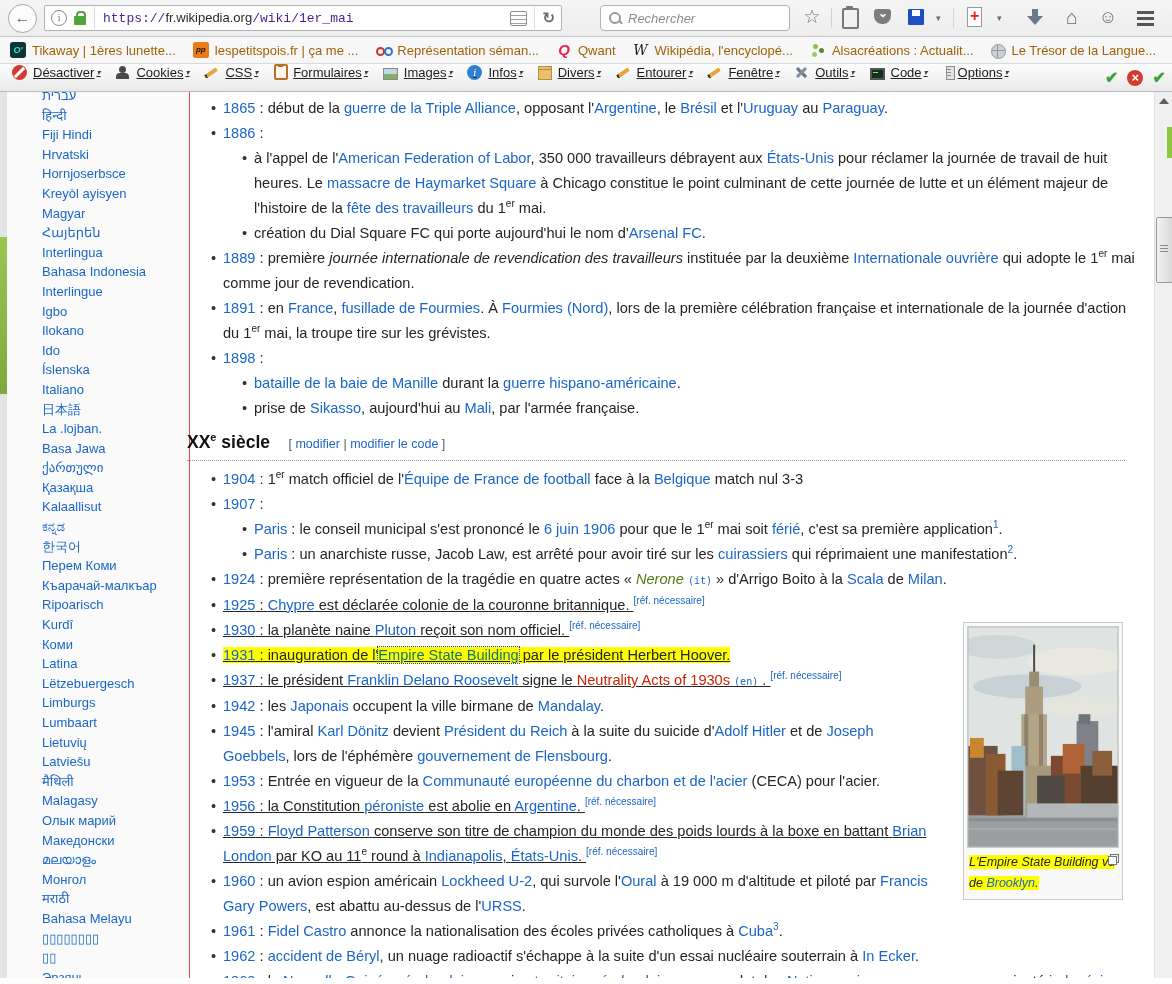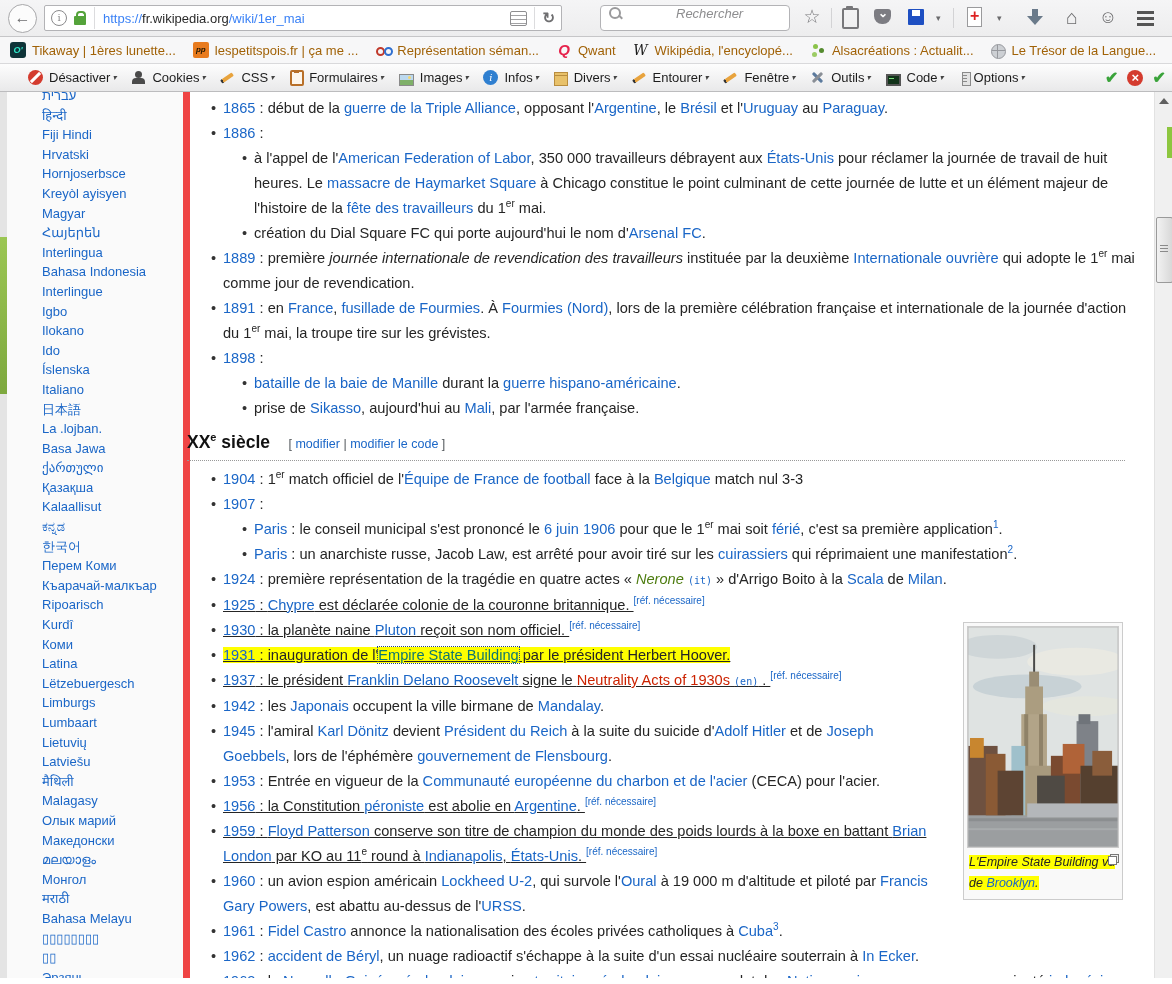--- a/index.html
+++ b/index.html
@@ -17,30 +17,30 @@
           border:1px solid #b3b3b6;border-radius:2px;display:flex;align-items:center;}
   .iinfo{width:14px;height:14px;border:1px solid #8a8a8c;border-radius:50%;margin-left:6px;
          text-align:center;line-height:13px;font-size:10px;color:#8a8a8c;font-family:"DejaVu Serif",serif;}
   .iinfo::after{content:"i";}
   .ilock{position:relative;width:12px;height:14px;margin-left:7px;}
   .ilock::before{content:"";position:absolute;left:2px;top:0;width:6px;height:6px;
                  border:2px solid #54a33a;border-bottom:none;border-radius:4px 4px 0 0;}
   .ilock::after{content:"";position:absolute;left:0;top:5px;width:12px;height:9px;background:#54a33a;border-radius:1px;}
   .urlsep{width:1px;height:22px;background:#dcdcde;margin:0 8px 0 8px;}
   .urltext{font-size:13px;white-space:nowrap;}
-  .urltext .dim{color:#3b82f6;} .urltext .host{color:#2a2a2a;}
+  .urltext .dim{color:#4c1d95;font-family:Liberation Mono, monospace;} .urltext .host{color:#2a2a2a;}
   .urlright{margin-left:auto;display:flex;align-items:center;}
   .ireader{width:15px;height:13px;border:1px solid #8e8e90;border-radius:2px;
            background:linear-gradient(#fff,#fff) ,repeating-linear-gradient(#fff 0 3px,#9a9a9c 3px 4px);}
   .ireader{background:repeating-linear-gradient(#fff 0 3px,#a2a2a4 3px 4px);}
   .usep2{width:1px;height:22px;background:#dcdcde;margin:0 7px;}
   .ireload{color:#6f6f71;font-size:15px;margin-right:6px;line-height:22px;}
   .ireload::after{content:"↻";font-weight:bold;}
   .searchbox{position:absolute;left:600px;top:5px;width:188px;height:24px;background:#fff;
-             border:1px solid #b3b3b6;border-radius:4px;display:flex;gap:48px;}
+             border:1px solid #b3b3b6;border-radius:4px;display:flex;align-items:center;}
   .imag{position:relative;width:14px;height:14px;margin-left:7px;margin-right:6px;}
   .imag::before{content:"";position:absolute;left:1px;top:1px;width:8px;height:8px;border:2px solid #9a9a9c;border-radius:50%;}
   .imag::after{content:"";position:absolute;left:10px;top:10px;width:5px;height:2px;background:#9a9a9c;transform:rotate(45deg);}
   .searchph{font-size:13px;font-style:italic;color:#8d8d8f;}
   .tbicon{position:absolute;top:6px;width:24px;height:24px;text-align:center;}
   .istar{font-size:19px;color:#77777a;line-height:22px;} .istar::after{content:"☆";}
   .iclip{position:relative;} 
   .iclip::before{content:"";position:absolute;left:4px;top:2px;width:13px;height:17px;border:2px solid #77777a;border-radius:2px;}
   .iclip::after{content:"";position:absolute;left:8px;top:0px;width:7px;height:4px;background:#77777a;border-radius:1px;}
   .ipocket{position:relative;}
@@ -83,21 +83,21 @@
   .bic-alsa::before{content:"";position:absolute;left:3px;top:2px;width:5px;height:5px;border-radius:50%;background:#8bc34a;
       box-shadow:6px 4px 0 #558b2f,-1px 8px 0 #9ccc65;}
   .bic-globe{border:1px solid #97999e;border-radius:50%;width:13px;height:13px;top:1px;
       background:
         linear-gradient(#0000 5px,#97999e 5px 6px,#0000 6px),
         linear-gradient(90deg,#0000 5px,#97999e 5px 6px,#0000 6px),#cdd0d4;}
 
   
   .wdbar{position:absolute;left:0;top:64px;width:1172px;height:28px;
          background:linear-gradient(#fdfdfd,#e9e9ea);border-bottom:1px solid #bcbcbe;
-         display:flex;align-items:center;padding-left:28px;box-sizing:border-box;}
+         display:flex;align-items:flex-start;padding-left:12px;box-sizing:border-box;text-decoration:underline;}
   .wd-item{display:flex;align-items:center;margin-right:15px;white-space:nowrap;}
   .wlabel{font-size:13px;color:#1c1c1c;margin-left:6px;}
   .wcaret{font-size:8px;color:#444;margin-left:2px;} .wcaret::after{content:"▾";}
   .wicon{width:15px;height:15px;display:inline-block;position:relative;}
   .wic-disable{background:#d43b2e;border-radius:50%;}
   .wic-disable::after{content:"";position:absolute;left:1px;top:6px;width:13px;height:3px;background:#fff;transform:rotate(-45deg);}
   .wic-person::before{content:"";position:absolute;left:4px;top:1px;width:7px;height:7px;border-radius:50%;background:#4a4a4a;}
   .wic-person::after{content:"";position:absolute;left:1px;top:8px;width:13px;height:6px;border-radius:4px 4px 0 0;background:#4a4a4a;}
   .wic-pencil::after{content:"";position:absolute;left:0px;top:6px;width:14px;height:4px;background:linear-gradient(90deg,#333 2px,#e8a33d 2px);transform:rotate(-35deg);border-radius:1px;}
   .wic-clipboard{border:2px solid #b86f28;background:#fdf6ec;border-radius:2px;width:10px;height:12px;left:1px;}
@@ -117,21 +117,21 @@
   .wd-status{position:absolute;top:4px;display:flex;align-items:center;}
   .wcheck{color:#3aa33a;font-size:16px;margin-left:9px;font-weight:bold;} .wcheck::after{content:"✔";}
   .wx{width:16px;height:16px;background:#d43b2e;border-radius:50%;color:#fff;text-align:center;line-height:15px;font-size:13px;font-weight:bold;margin-left:9px;}
   .wx::after{content:"×";}
 
   
   .page{position:absolute;left:0;top:92px;width:1172px;height:886px;background:#fff;overflow:hidden;}
   .edgestrip{position:absolute;left:0;top:0;width:7px;height:886px;background:#e4e4e4;}
   .edgegreen{position:absolute;left:0;top:145px;width:7px;height:157px;background:linear-gradient(#9bc653,#7da83e);}
 
-  .sidebar{position:absolute;left:7px;top:0;width:183px;height:886px;background:#fafafa;border-right:7px solid #ef4444;box-sizing:border-box;}
+  .sidebar{position:absolute;left:7px;top:0;width:183px;height:886px;background:#fafafa;border-right:1px solid #ef4444;box-sizing:border-box;}
   .langlist{list-style:none;margin:0;padding:0;position:absolute;left:35px;top:-6px;width:145px;}
   .lang-item{font-size:13px;line-height:19.6px;color:#1a66c7;white-space:pre-line;cursor:pointer;}
 
   .content{position:absolute;left:205px;top:0;width:940px;}
   ul.events{list-style:none;margin:0;padding:4px 0 0 18px;}
   li.ev{position:relative;font-size:14.6px;line-height:25px;}
   li.ev::before{content:"•";position:absolute;left:-12px;color:#333;}
   li.ev2{margin-left:31px;}
   li.narrow{padding-right:205px;}
   .u .evline{text-decoration:underline;}

